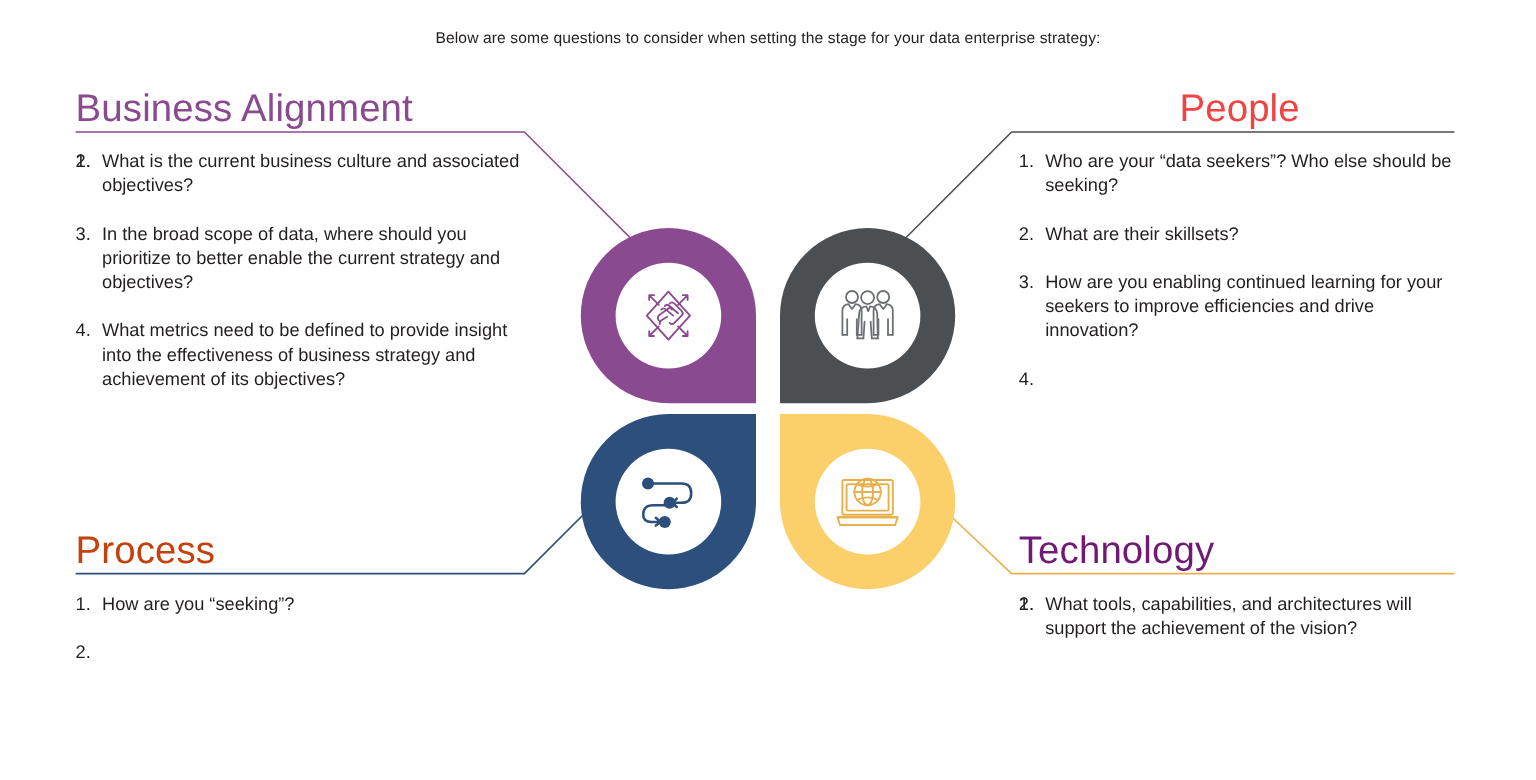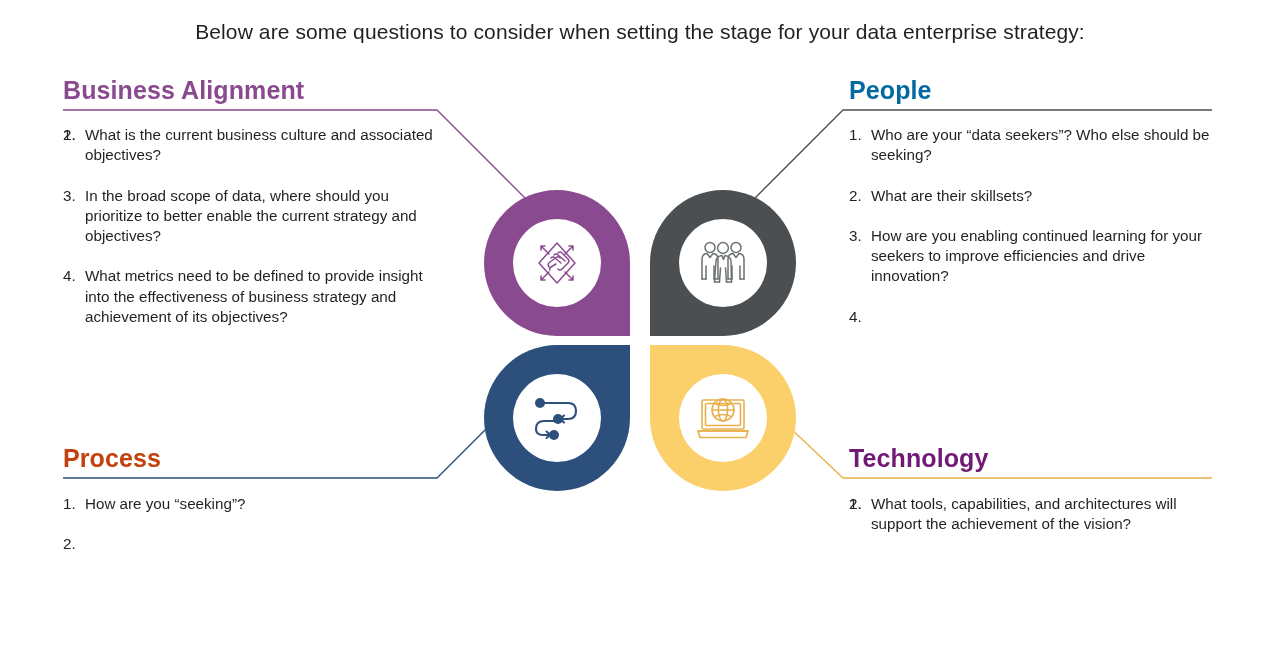--- a/index.html
+++ b/index.html
@@ -11,36 +11,36 @@
     color:#231f20;
     overflow:hidden;
     position:relative;
   }
   #stage{position:relative;width:1280px;height:650px;}
 
   
   .title{
     position:absolute;left:0;top:19px;width:1280px;
     text-align:center;
-    font-size:21px;
+    font-size:13px;
     line-height:26px;
     color:#231f20;
     letter-spacing:.1px;
   }
 
   
   .connectors{position:absolute;left:0;top:0;width:1280px;height:650px;pointer-events:none;}
 
   
   .panel{position:absolute;}
   .panel h2{
     margin:0;
-    font-size:25px;
+    font-size:32px;
     line-height:30px;
-    font-weight:bold;
+    font-weight:normal;
     letter-spacing:.1px;
   }
   .panel ol{
     list-style:none;
     margin:0;padding:0;
   }
   .panel li{
     position:relative;
     font-size:15.2px;
     line-height:20.3px;
@@ -58,21 +58,21 @@
   
   #panel-business{left:63px;top:75px;width:382px;}
   #panel-business h2{color:#8a4a8f;}
   #panel-business ol{margin-top:20px;}
 
   #panel-process{left:63px;top:443px;width:382px;}
   #panel-process h2{color:#c2410c;}
   #panel-process ol{margin-top:21px;}
 
   #panel-people{left:849px;top:75px;width:368px;}
-  #panel-people h2{color:#0369a1;}
+  #panel-people h2{color:#ef4444;text-align:center;}
   #panel-people ol{margin-top:20px;}
 
   #panel-technology{left:849px;top:443px;width:368px;}
   #panel-technology h2{color:#701a75;}
   #panel-technology ol{margin-top:21px;}
 
   
   #cluster{position:absolute;left:484px;top:190px;width:312px;height:300px;}
   .drop{
     position:absolute;

